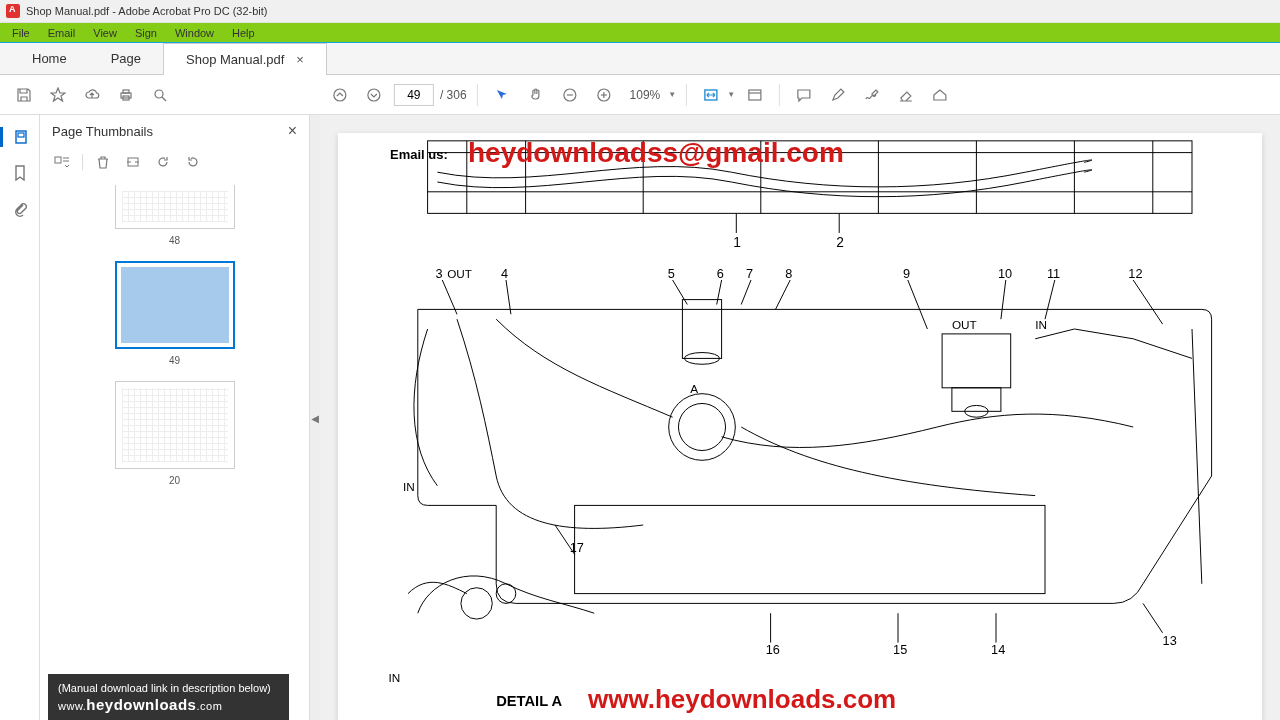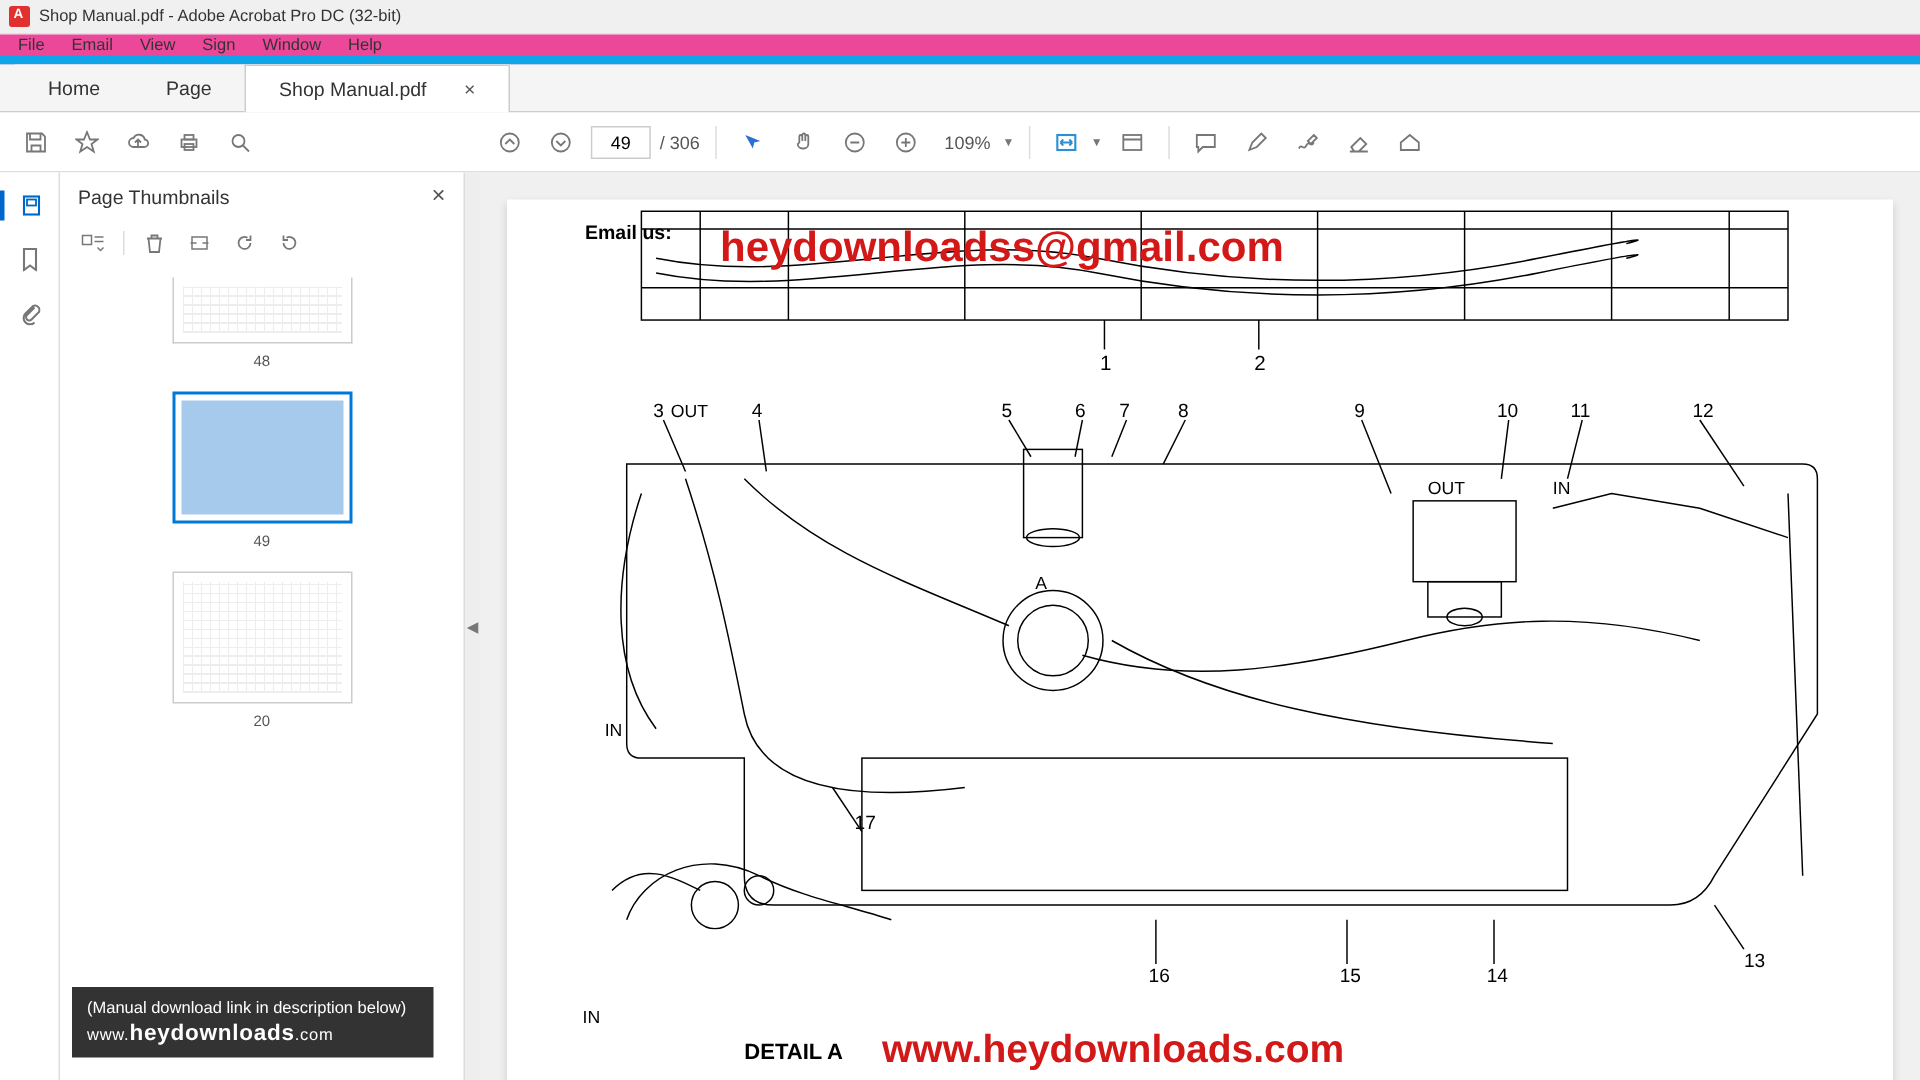--- a/index.html
+++ b/index.html
@@ -3,26 +3,26 @@
 <meta charset="utf-8">
 <style>
 * { margin: 0; padding: 0; box-sizing: border-box; font-family: "Segoe UI", Arial, sans-serif; }
 body { width: 1280px; height: 720px; background: #fff; overflow: hidden; font-size: 12px; }
 
 .titlebar { height: 22px; background: #f0f0f0; display: flex; align-items: center; padding: 11px 6px; gap: 6px; border-bottom: 1px solid #e0e0e0; }
 .titlebar .icon { width: 14px; height: 14px; background: #e03030; border-radius: 2px; position: relative; }
 .titlebar .icon::after { content: "A"; color: #fff; font-size: 9px; font-weight: bold; position: absolute; left: 3px; top: 0; }
 .titlebar .title { font-size: 11px; color: #333; }
 
-.menubar { height: 20px; background: #ec4899; display: flex; align-items: center; padding: 0 4px; gap: 2px; border-bottom: 6px solid #0ea5e9; }
+.menubar { height: 20px; background: #84cc16; display: flex; align-items: center; padding: 0 4px; gap: 2px; border-bottom: 1px solid #0ea5e9; }
 .menubar .menu-item { padding: 2px 8px; font-size: 11px; color: #333; cursor: default; }
 
 .tabbar { height: 32px; background: #f5f5f5; display: flex; align-items: flex-end; padding: 0 10px; border-bottom: 1px solid #ccc; }
 .tabbar .tab { padding: 8px 22px; font-size: 13px; color: #333; background: #f5f5f5; cursor: default; }
-.tabbar .tab.doc { background: #fff; border-top: 1px solid #ccc; border-left: 1px solid #ccc; border-right: 1px solid #ccc; margin-bottom: -1px; display: flex; align-items: center; gap: 25px; }
+.tabbar .tab.doc { background: #fff; border-top: 1px solid #ccc; border-left: 1px solid #ccc; border-right: 1px solid #ccc; margin-bottom: -1px; display: flex; align-items: center; gap: 12px; }
 .tabbar .tab .close { font-size: 13px; color: #555; }
 
 .toolbar { height: 40px; background: #fff; border-bottom: 1px solid #ddd; display: flex; align-items: center; padding: 0 10px; gap: 6px; }
 .toolbar .tool-btn { width: 28px; height: 28px; display: flex; align-items: center; justify-content: center; color: #555; cursor: default; border-radius: 3px; }
 .toolbar .sep { width: 1px; height: 22px; background: #ddd; margin: 0 4px; }
 .toolbar .page-input { width: 40px; height: 22px; border: 1px solid #ccc; text-align: center; font-size: 12px; }
 .toolbar .page-total { font-size: 12px; color: #555; }
 .toolbar .zoom-disp { font-size: 12px; color: #555; padding: 0 6px; }
 .toolbar .dropdown-caret { font-size: 8px; color: #777; margin-left: -4px; }
 .toolbar .gap-flex { flex: 1; }
@@ -40,31 +40,31 @@
 .thumb-panel .tp-tools { height: 30px; display: flex; align-items: center; padding: 0 12px; gap: 10px; color: #555; }
 .thumb-panel .tp-tools .tbtn { width: 20px; height: 20px; display: flex; align-items: center; justify-content: center; cursor: default; }
 .thumb-panel .thumbs { flex: 1; overflow-y: auto; padding: 8px 20px; }
 .thumb-panel .thumb { margin-bottom: 14px; text-align: center; }
 .thumb-panel .thumb .page { width: 120px; height: 88px; background: #fff; border: 1px solid #ccc; margin: 0 auto 4px; position: relative; overflow: hidden; }
 .thumb-panel .thumb .page.selected { border: 2px solid #0078d7; }
 .thumb-panel .thumb .num { font-size: 10px; color: #555; margin-top: 44px; }
 .thumb-panel .thumb .page .mini { position: absolute; inset: 6px; background: repeating-linear-gradient(0deg, #ddd 0 1px, transparent 1px 6px), repeating-linear-gradient(90deg, #ddd 0 1px, transparent 1px 6px); opacity: 0.5; }
 .thumb-panel .thumb .page .mini.b { background: #6aa6e0; opacity: 0.6; inset: 4px; }
 
-.thumb-panel .overlay-banner { position: absolute; left: 8px; right: 20px; bottom: 16px; background: rgba(0,0,0,0.8); color: #fff; padding: 8px 10px; font-size: 11px; }
+.thumb-panel .overlay-banner { position: absolute; left: 8px; right: 20px; bottom: 0; background: rgba(0,0,0,0.8); color: #fff; padding: 8px 10px; font-size: 11px; }
 .thumb-panel .overlay-banner .big { font-size: 15px; font-weight: bold; letter-spacing: 0.5px; margin-top: 2px; }
 .thumb-panel .overlay-banner .big small { font-size: 11px; font-weight: normal; }
 
 .divider { width: 10px; background: #eee; display: flex; align-items: center; justify-content: center; cursor: ew-resize; }
 .divider .caret { font-size: 10px; color: #777; }
 
 .doc-view { flex: 1; background: #f0f0f0; padding: 18px 18px 0 18px; overflow: hidden; position: relative; }
 .doc-view .page { width: 100%; height: 100%; background: #fff; box-shadow: 0 2px 6px rgba(0,0,0,0.15); position: relative; overflow: hidden; }
 .doc-view .watermark { position: absolute; color: #d31818; font-weight: bold; z-index: 5; font-family: Arial, sans-serif; }
-.doc-view .wm-email { top: 16px; left: 130px; font-size: 28px; padding-left: 12px; }
+.doc-view .wm-email { top: 4px; left: 130px; font-size: 28px; }
 .doc-view .wm-email-label { position: absolute; top: 14px; left: 52px; font-size: 13px; font-weight: bold; color: #000; z-index: 5; }
 .doc-view .wm-url { bottom: 6px; left: 250px; font-size: 26px; }
 .doc-view svg.tech { position: absolute; inset: 0; width: 100%; height: 100%; }
 
 svg text { font-family: Arial, sans-serif; }
 </style>
 </head>
 <body>
 
 <div class="titlebar">

